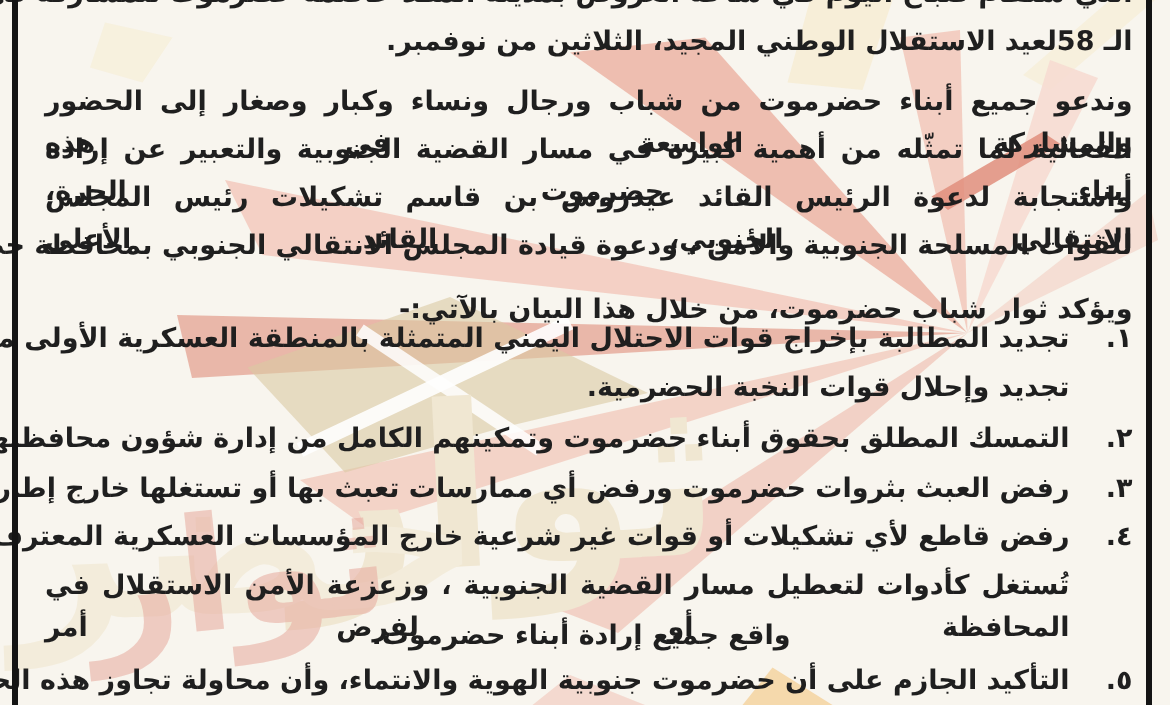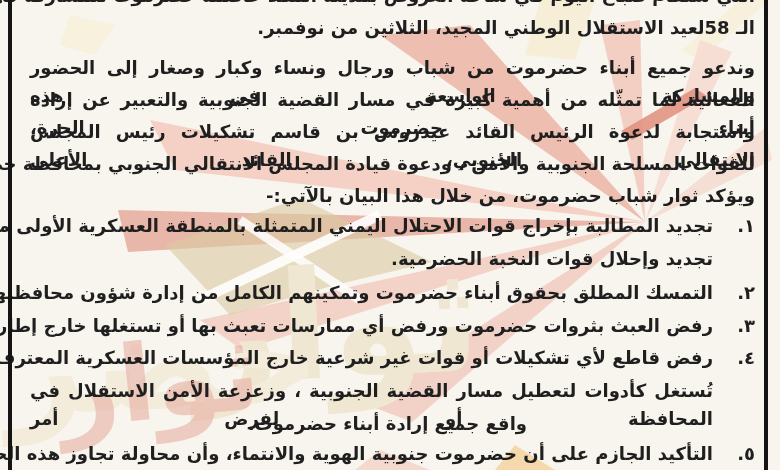--- a/index.html
+++ b/index.html
@@ -78,21 +78,21 @@
 
     <div class="line clipped">التي ستقام صباح اليوم في ساحة العروض بمدينة المكلا عاصمة حضرموت للمشاركة في إحياء الذكرى</div>
 
     <div class="line" style="top:14px">الـ 58لعيد الاستقلال الوطني المجيد، الثلاثين من نوفمبر.</div>
 
     <div class="line just" style="top:54px">وندعو جميع أبناء حضرموت من شباب ورجال ونساء وكبار وصغار إلى الحضور والمشاركة الواسعة في هذه</div>
     <div class="line just" style="top:86px">الفعالية لما تمثّله من أهمية كبيرة في مسار القضية الجنوبية والتعبير عن إرادة أبناء حضرموت الحرة،</div>
     <div class="line just" style="top:118px">واستجابة لدعوة الرئيس القائد عيدروس بن قاسم تشكيلات رئيس المجلس الانتقالي الجنوبي، القائد الأعلى</div>
     <div class="line" style="top:150px">للقوات المسلحة الجنوبية والأمن ، ودعوة قيادة المجلس الانتقالي الجنوبي بمحافظة حضرموت.</div>
 
-    <div class="line" style="top:182px">ويؤكد ثوار شباب حضرموت، من خلال هذا البيان بالآتي:-</div>
+    <div class="line" style="top:193px">ويؤكد ثوار شباب حضرموت، من خلال هذا البيان بالآتي:-</div>
 
     <div class="line item" style="top:212px">
       <span class="num">١.</span>
       <span class="itxt jfull">تجديد المطالبة بإخراج قوات الاحتلال اليمني المتمثلة بالمنطقة العسكرية الأولى من وادي وصحراء</span>
     </div>
     <div class="line cont" style="top:245px">تجديد وإحلال قوات النخبة الحضرمية.</div>
 
     <div class="line item" style="top:279px">
       <span class="num">٢.</span>
       <span class="itxt">التمسك المطلق بحقوق أبناء حضرموت وتمكينهم الكامل من إدارة شؤون محافظتهم.</span>

